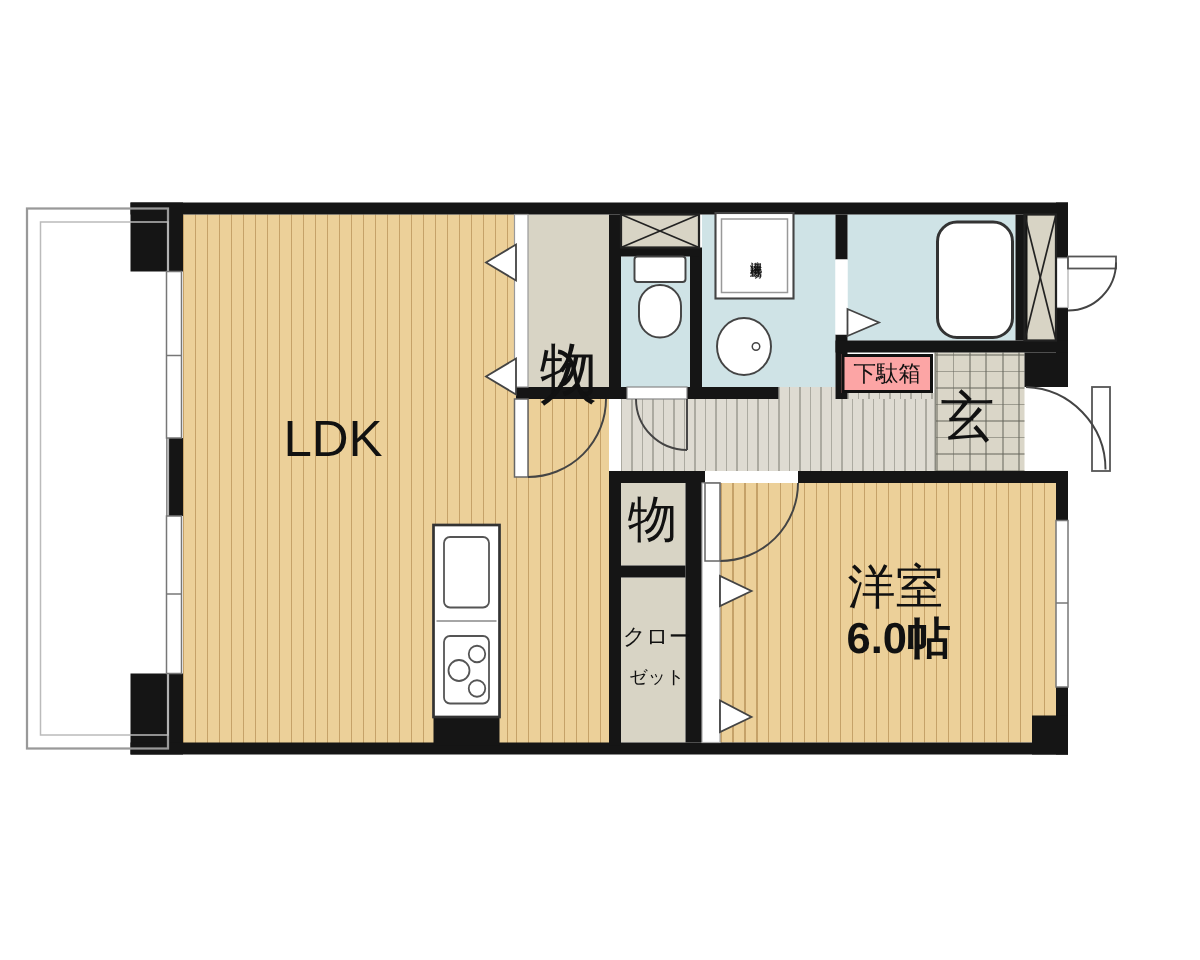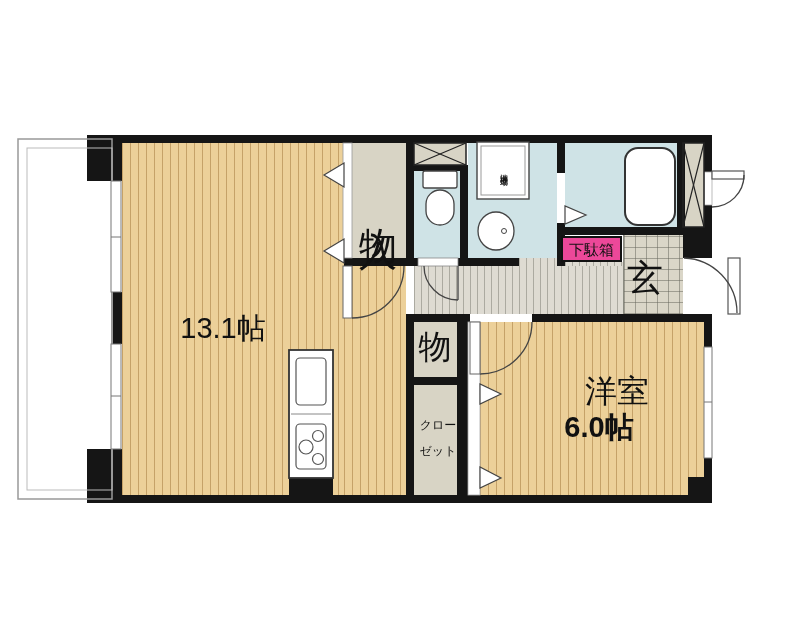--- a/index.html
+++ b/index.html
@@ -13,21 +13,21 @@
   .blue{position:absolute;background:#cfe3e6;}
   .hall{position:absolute;background:#dedbd2;
         background-image:repeating-linear-gradient(90deg, rgba(110,110,100,.45) 0 1px, transparent 1px 7px);}
   .tile{position:absolute;background:#dad6c8;border-left:1px solid #8a8a80;
         background-image:repeating-linear-gradient(0deg, rgba(100,100,90,.5) 0 1px, transparent 1px 11px),
                          repeating-linear-gradient(90deg, rgba(100,100,90,.5) 0 1px, transparent 1px 11px);}
   svg.overlay{position:absolute;left:0;top:0;z-index:30;pointer-events:none;}
   .label{position:absolute;z-index:40;transform:translate(-50%,-50%);white-space:nowrap;
          color:#111;line-height:1;}
   .vtext{writing-mode:vertical-rl;text-orientation:upright;letter-spacing:3px;}
-  .getabako-box{position:absolute;z-index:35;background:#ec4899;border:2px solid #111;
+  .getabako-box{position:absolute;z-index:35;background:#fca5a5;border:2px solid #111;
                 display:flex;align-items:center;justify-content:center;}
 </style>
 </head>
 <body>
 
 <div id="stage">
 
   <div class="wood" style="left:122px;top:143px;width:222px;height:354px;"></div>
   <div class="wood" style="left:344px;top:266px;width:62px;height:231px;"></div>
   <div class="wood" style="left:480px;top:322px;width:224px;height:173px;"></div>
@@ -150,23 +150,23 @@
       <line x1="291" y1="414" x2="331" y2="414" stroke="#888" stroke-width="1"></line>
       <g>
         <rect x="296" y="424" width="30" height="45" rx="4" fill="#fff" stroke="#555" stroke-width="1.2"></rect>
         <circle cx="306" cy="447" r="7" fill="#fff" stroke="#555" stroke-width="1.2"></circle>
         <circle cx="318" cy="436" r="5.5" fill="#fff" stroke="#555" stroke-width="1.2"></circle>
         <circle cx="318" cy="459" r="5.5" fill="#fff" stroke="#555" stroke-width="1.2"></circle>
       </g>
     </g>
   </svg>
 
-  <div class="label" style="left:223px;top:328px;font-size:29px;">13.1帖</div>
-  <div class="label" style="left:597px;top:391px;font-size:32px;margin-left:20px;">洋室</div>
+  <div class="label" style="left:222px;top:293px;font-size:34px;">LDK</div>
+  <div class="label" style="left:597px;top:391px;font-size:32px;">洋室</div>
   <div class="label" style="left:599px;top:427px;font-size:29px;font-weight:bold;">6.0帖</div>
   <div class="label vtext" style="left:378px;top:201px;font-size:38px;">物入</div>
   <div class="label" style="left:435px;top:346px;font-size:33px;">物</div>
-  <div class="label" style="left:438px;top:425px;font-size:12px;">クロー</div>
+  <div class="label" style="left:438px;top:425px;font-size:15px;">クロー</div>
   <div class="label" style="left:438px;top:451px;font-size:12px;">ゼット</div>
   <div class="label" style="left:645px;top:278px;font-size:36px;">玄</div>
   <div class="label vtext" style="left:503px;top:170px;font-size:8px;letter-spacing:1px;">洗濯機置場</div>
 
 </div>
 
 </body></html>

